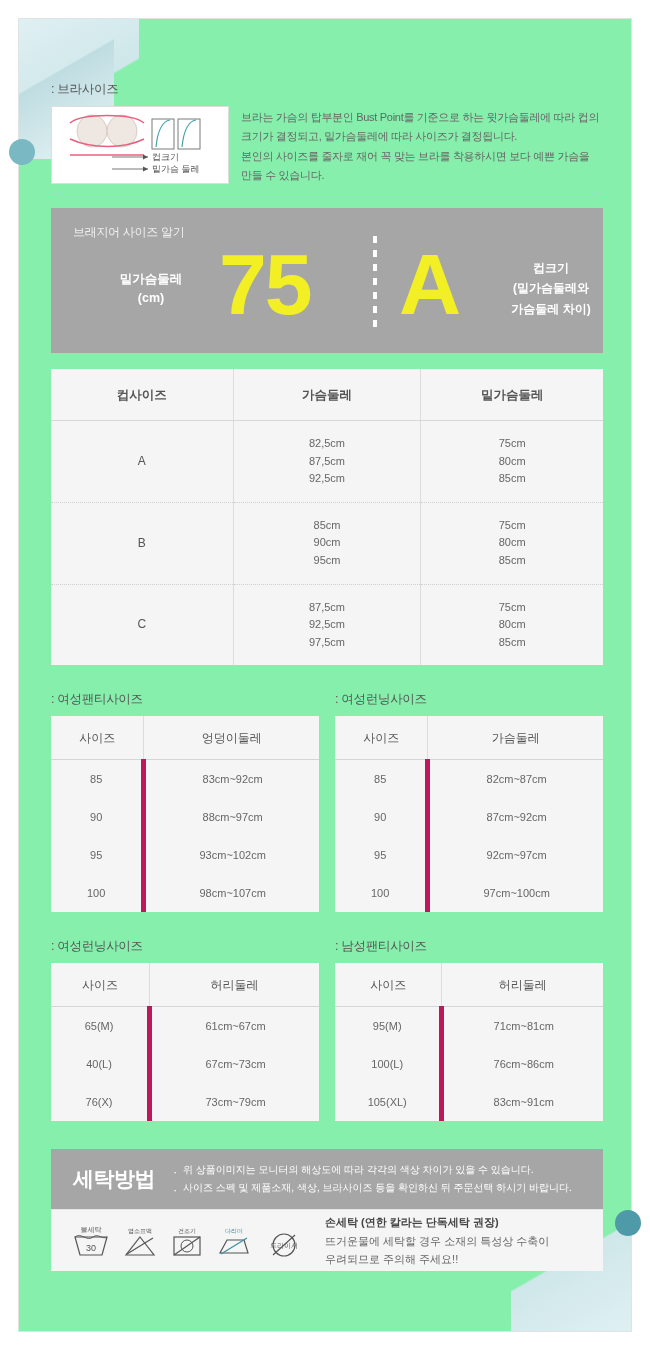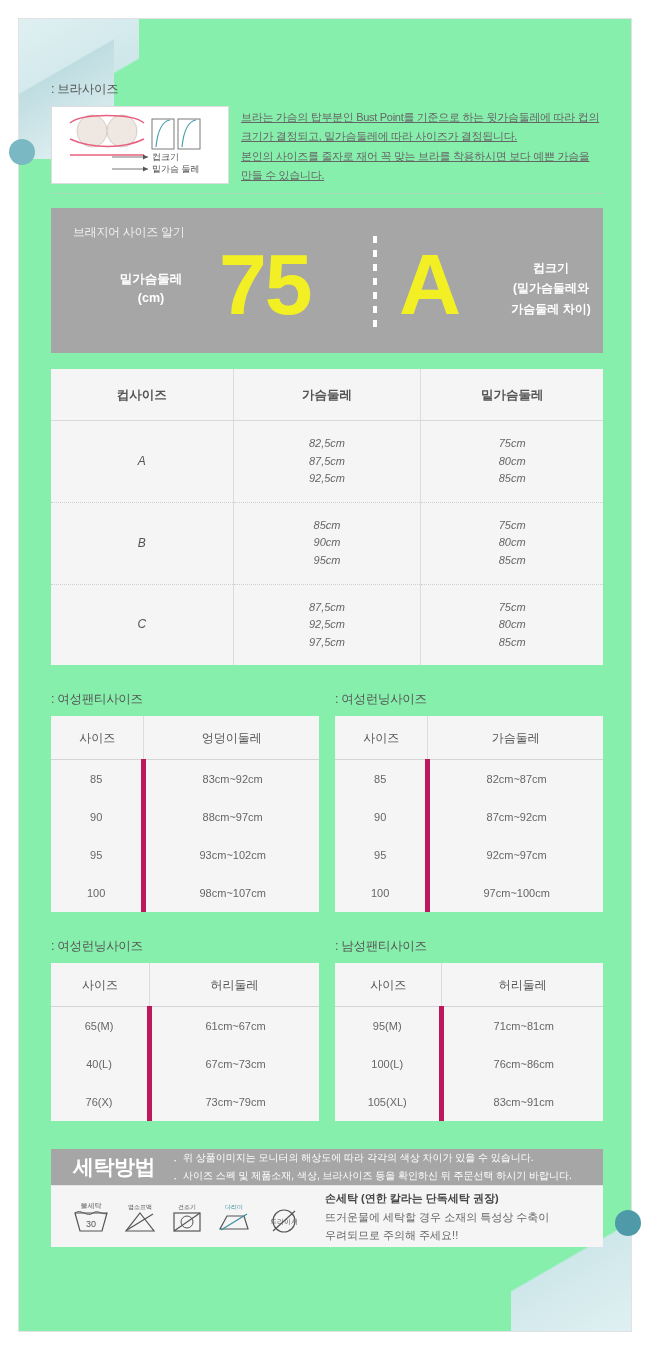--- a/index.html
+++ b/index.html
@@ -106,21 +106,21 @@
   .cup-table {
     margin-top: 16px; background: #f5f5f5; width: 552px;
     border-collapse: collapse;
   }
   .cup-table th {
     font-size: 12.5px; font-weight: bold; color: #555; padding: 18px 0 16px;
     border-bottom: 1px solid #d8d8d8;
   }
   .cup-table th + th, .cup-table td + td { border-left: 1px solid #dcdcdc; }
   .cup-table td {
-    text-align: center; font-size: 11px; color: #666; padding: 14px 0; line-height: 1.6; font-style: italic;
+    text-align: center; font-size: 11px; color: #666; padding: 14px 0; line-height: 1.6;
   }
   .cup-table tr + tr td { border-top: 1px dotted #cfcfcf; }
   .cup-table .cupname { font-size: 12px; color: #555; }
 
   
   .grid { display: flex; gap: 16px; margin-top: 26px; }
   .col { width: 268px; }
   .mini {
     width: 100%; border-collapse: collapse; background: #f5f5f5; margin-top: 6px;
   }
@@ -130,21 +130,21 @@
   }
   .mini th + th { border-left: 1px solid #dcdcdc; }
   .mini td {
     font-size: 11px; color: #666; text-align: center; padding: 13px 0;
   }
   .mini td + td { border-left: 5px solid #be185d; }
 
   
   .wash { margin-top: 28px; }
   .wash-head {
-    background: #a6a6a6; height: 36px; color: #fff; display: flex; align-items: center;
+    background: #a6a6a6; height: 60px; color: #fff; display: flex; align-items: center;
     padding: 0 22px; gap: 18px;
   }
   .wash-title { font-size: 21px; font-weight: bold; letter-spacing: -0.5px; }
   .wash-notes { font-size: 10px; line-height: 1.8; }
   .wash-notes div { position: relative; padding-left: 10px; }
   .wash-notes div:before {
     content: "·"; position: absolute; left: 0; top: -1px; font-size: 13px;
   }
   .wash-body {
     background: #f5f5f5; height: 62px; display: flex; align-items: center; gap: 18px;
@@ -181,21 +181,21 @@
             <path d="M104 40 C106 20 112 14 118 13" stroke="#4aa0ad" stroke-width="1.2" fill="none"></path>
             <path d="M130 40 C132 20 138 14 144 13" stroke="#4aa0ad" stroke-width="1.2" fill="none"></path>
             <line x1="60" y1="50" x2="96" y2="50" stroke="#555" stroke-width="0.8"></line>
             <polygon points="96,50 91,47.5 91,52.5" fill="#555"></polygon>
             <line x1="60" y1="62" x2="96" y2="62" stroke="#555" stroke-width="0.8"></line>
             <polygon points="96,62 91,59.5 91,64.5" fill="#555"></polygon>
             <text x="100" y="53" font-size="9" fill="#555" font-family="Liberation Sans, sans-serif">컵크기</text>
             <text x="100" y="65" font-size="9" fill="#555" font-family="Liberation Sans, sans-serif">밑가슴 둘레</text>
           </svg>
         </div>
-        <div class="intro-text" style="white-space:pre-line;text-decoration:underline;">브라는 가슴의 탑부분인 Bust Point를 기준으로 하는 윗가슴둘레에 따라 컵의 크기가 결정되고, 밑가슴둘레에 따라 사이즈가 결정됩니다.
+        <div class="intro-text" style="white-space:pre-line;">브라는 가슴의 탑부분인 Bust Point를 기준으로 하는 윗가슴둘레에 따라 컵의 크기가 결정되고, 밑가슴둘레에 따라 사이즈가 결정됩니다.
 본인의 사이즈를 줄자로 재어 꼭 맞는 브라를 착용하시면 보다 예쁜 가슴을 만들 수 있습니다.</div>
       </div>
       <div class="dots-line"></div>
     </div>
 
     <div class="banner">
       <div class="banner-kicker">브래지어 사이즈 알기</div>
       <div class="banner-left" style="white-space:pre-line;">밑가슴둘레
 (cm)</div>
       <div class="big-num">75</div>

